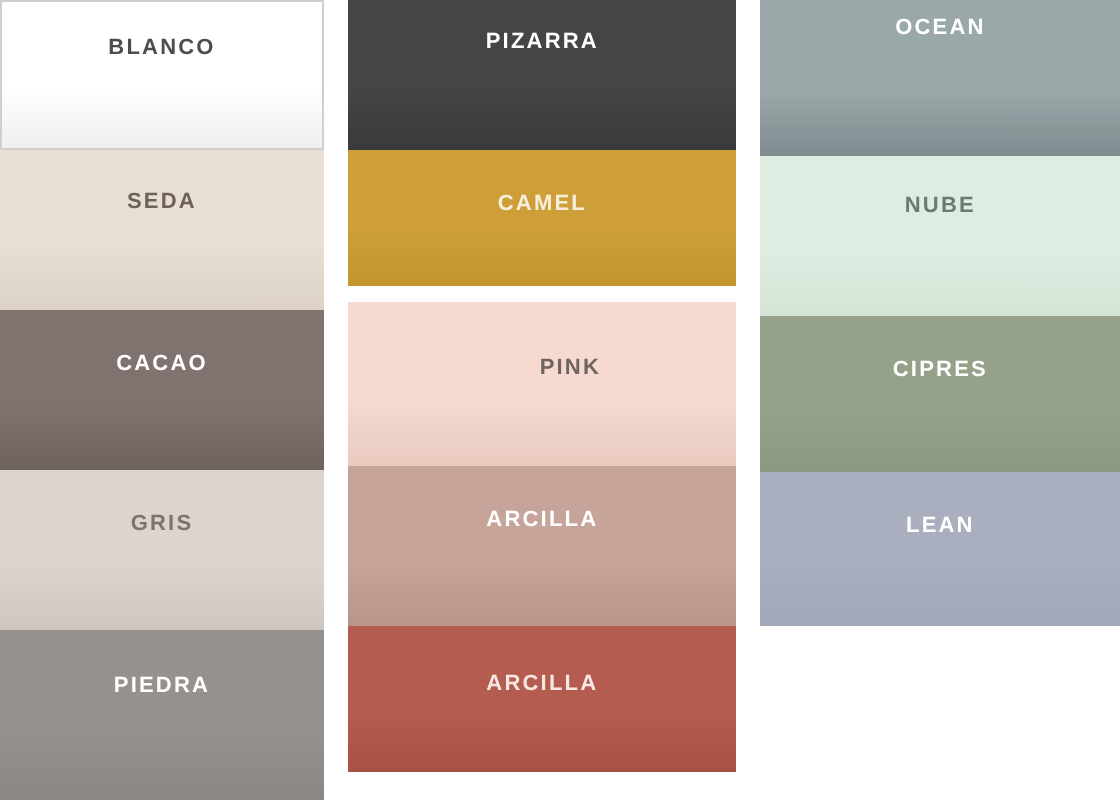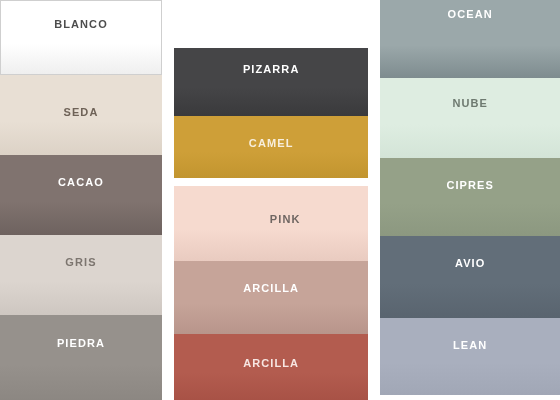--- a/index.html
+++ b/index.html
@@ -80,35 +80,35 @@
 </head>
 <body>
 
 <div id="palette-board">
 
   <div class="palette-column" id="column-neutrals">
       <div class="swatch has-outline" style="height: 75px; background: linear-gradient(rgb(255, 255, 255) 0%, rgb(255, 255, 255) 58%, rgb(239, 239, 239) 100%);">
         <span class="swatch-label" style="top: 18px; color: rgb(77, 77, 77);">BLANCO</span>
       </div>
       <div class="swatch" style="height: 80px; background: linear-gradient(rgb(232, 223, 212) 0%, rgb(232, 223, 212) 58%, rgb(220, 210, 198) 100%);">
-        <span class="swatch-label" style="top: 32px; color: rgb(110, 98, 87);">SEDA</span>
+        <span class="swatch-label" style="top: 21px; color: rgb(110, 98, 87);">SEDA</span>
       </div>
       <div class="swatch" style="height: 80px; background: linear-gradient(rgb(128, 115, 111) 0%, rgb(128, 115, 111) 58%, rgb(110, 98, 95) 100%);">
         <span class="swatch-label" style="top: 22px; color: rgb(255, 255, 255);">CACAO</span>
       </div>
       <div class="swatch" style="height: 80px; background: linear-gradient(rgb(220, 213, 207) 0%, rgb(220, 213, 207) 58%, rgb(206, 199, 193) 100%);">
         <span class="swatch-label" style="top: 22px; color: rgb(124, 117, 111);">GRIS</span>
       </div>
       <div class="swatch" style="height: 85px; background: linear-gradient(rgb(150, 145, 140) 0%, rgb(150, 145, 140) 58%, rgb(140, 135, 130) 100%);">
         <span class="swatch-label" style="top: 23px; color: rgb(255, 255, 255);">PIEDRA</span>
       </div>
     </div>
 
   <div class="palette-column" id="column-warms">
-      <div class="swatch" style="height: 75px; background: linear-gradient(rgb(69, 69, 71) 0%, rgb(69, 69, 71) 58%, rgb(58, 58, 60) 100%); margin-top: 48px;">
+      <div class="swatch" style="height: 75px; background: linear-gradient(rgb(69, 69, 71) 0%, rgb(69, 69, 71) 58%, rgb(58, 58, 60) 100%);">
         <span class="swatch-label" style="top: 16px; color: rgb(255, 255, 255);">PIZARRA</span>
       </div>
       <div class="swatch" style="height: 68px; background: linear-gradient(rgb(206, 159, 56) 0%, rgb(206, 159, 56) 58%, rgb(194, 149, 47) 100%);">
         <span class="swatch-label" style="top: 22px; color: rgb(247, 238, 220);">CAMEL</span>
       </div>
       <div class="column-gap" style="height: 8px;"></div>
       <div class="swatch" style="height: 82px; background: linear-gradient(rgb(246, 218, 207) 0%, rgb(246, 218, 207) 58%, rgb(233, 203, 192) 100%);">
         <span class="swatch-label" style="top: 28px; color: rgb(111, 102, 98); padding-left: 28px;">PINK</span>
       </div>
       <div class="swatch" style="height: 80px; background: linear-gradient(rgb(198, 164, 153) 0%, rgb(198, 164, 153) 58%, rgb(184, 149, 139) 100%);">
@@ -122,21 +122,18 @@
   <div class="palette-column" id="column-cools">
       <div class="swatch" style="height: 78px; background: linear-gradient(rgb(155, 168, 170) 0%, rgb(155, 168, 170) 58%, rgb(126, 140, 143) 100%);">
         <span class="swatch-label" style="top: 9px; color: rgb(255, 255, 255);">OCEAN</span>
       </div>
       <div class="swatch" style="height: 80px; background: linear-gradient(rgb(222, 237, 225) 0%, rgb(222, 237, 225) 58%, rgb(211, 228, 215) 100%);">
         <span class="swatch-label" style="top: 20px; color: rgb(110, 122, 112);">NUBE</span>
       </div>
       <div class="swatch" style="height: 78px; background: linear-gradient(rgb(149, 161, 136) 0%, rgb(149, 161, 136) 58%, rgb(140, 152, 128) 100%);">
         <span class="swatch-label" style="top: 22px; color: rgb(255, 255, 255);">CIPRES</span>
       </div>
-      <div class="swatch" style="height: 82px; background: linear-gradient(rgb(98, 110, 121) 0%, rgb(98, 110, 121) 58%, rgb(89, 100, 111) 100%);">
-        <span class="swatch-label" style="top: 22px; color: rgb(255, 255, 255);">AVIO</span>
-      </div>
       <div class="swatch" style="height: 77px; background: linear-gradient(rgb(169, 175, 190) 0%, rgb(169, 175, 190) 58%, rgb(161, 167, 182) 100%);">
         <span class="swatch-label" style="top: 22px; color: rgb(255, 255, 255);">LEAN</span>
       </div>
     </div>
 
 </div>
 
 </body></html>

